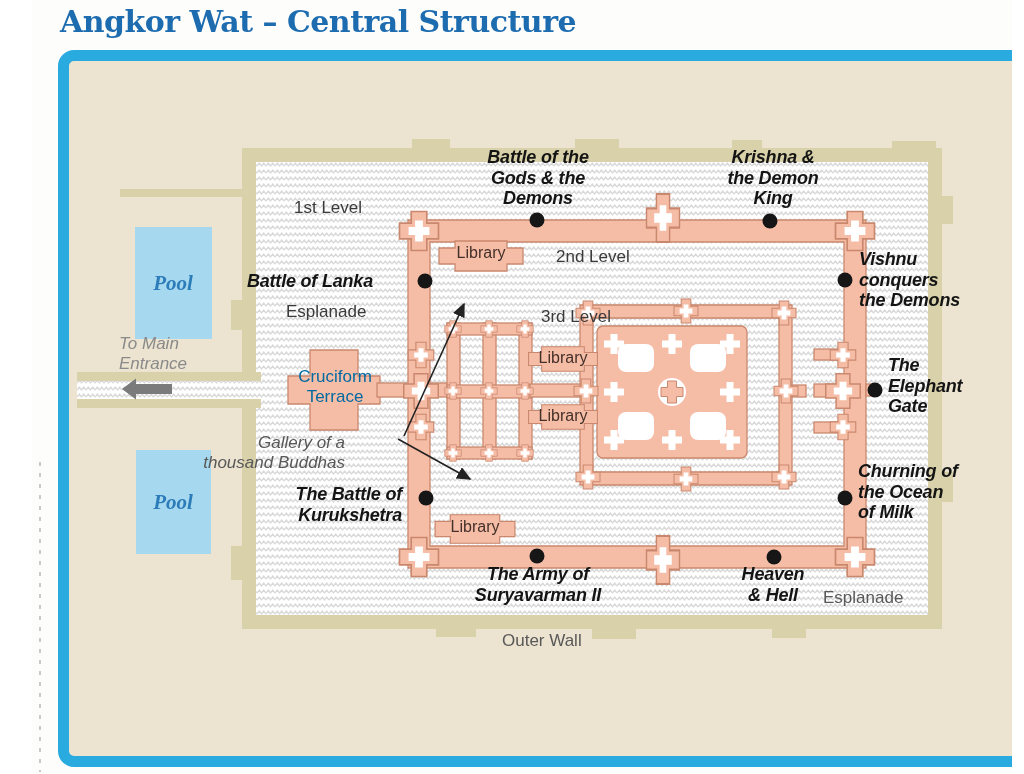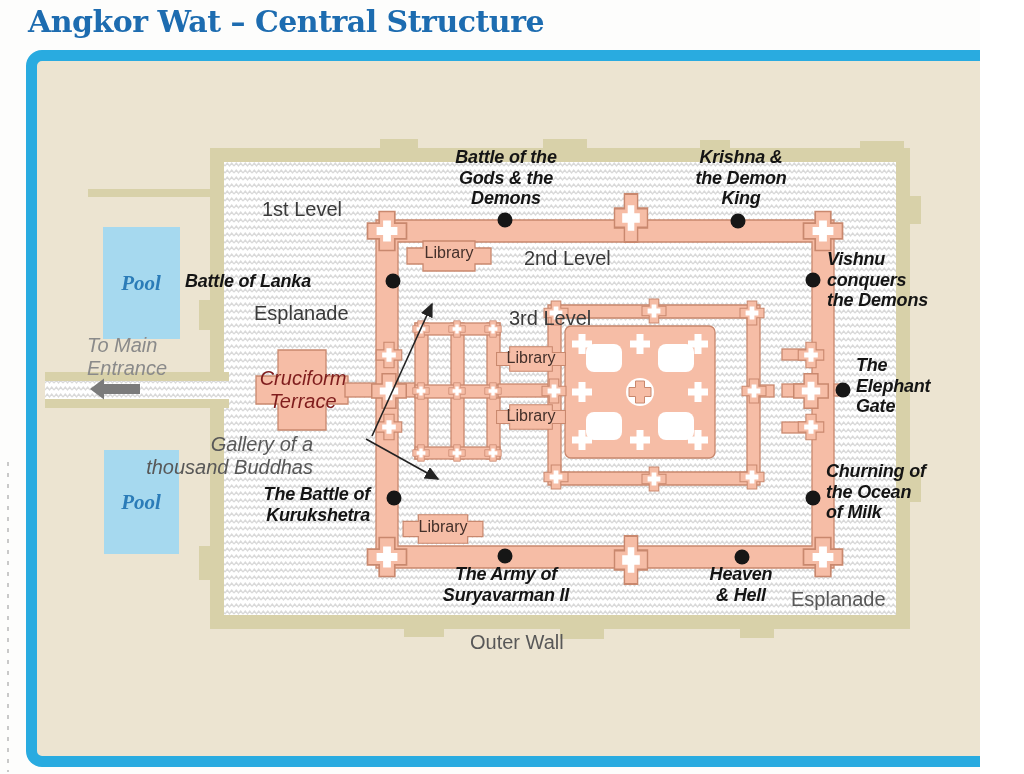--- a/index.html
+++ b/index.html
@@ -1,34 +1,34 @@
 <!DOCTYPE html>
 <html style="--title: #1d6cb0; --frame-border: #29abe0; --frame-bg: #ece4d1; --wall-tan: #d8d1a9; --hatch-line: #d9d9d9; --structure: #f6bda6; --structure-outline: #c9886e; --pool-fill: #a6d9ef; --pool-text: #2b7cb8; --dot: #161616; --label-dark: #3a3a3a; --label-gray: #585858; --relief-text: #141414;"><head>
 <meta charset="utf-8">
 <style>
   html,body{margin:0;padding:0;background:#ffffff;}
   #stage{position:relative;width:980px;height:774px;overflow:hidden;
-         font-family:"Liberation Sans",sans-serif;background:#fdfdfc;}
+         font-family:"Liberation Sans",sans-serif;background:#fdfdfc;margin-left:32px;}
   #page-title{position:absolute;left:28px;top:4px;
       font-family:"DejaVu Serif","Liberation Serif",serif;
       font-weight:700;font-size:30px;letter-spacing:-0.5px;
       color:var(--title,#1d6cb0);white-space:nowrap;}
   #frame{position:absolute;left:26px;top:50px;width:995px;height:717px;
       box-sizing:border-box;border:11px solid var(--frame-border,#29abe0);
       border-radius:16px;background:var(--frame-bg,#ece4d1);}
   #map-svg{position:absolute;left:0;top:0;width:1024px;height:774px;}
   .lbl{position:absolute;white-space:pre-line;line-height:1.16;
-       font-size:20px;color:var(--label-dark,#3a3a3a);}
+       font-size:17px;color:var(--label-dark,#3a3a3a);}
   .muted{color:var(--label-gray,#585858);}
   .ctr{transform:translateX(-50%);text-align:center;}
   .ralign{text-align:right;font-style:italic;}
   .relief{font-size:18px;font-weight:700;font-style:italic;
       color:var(--relief-text,#141414);line-height:1.14;letter-spacing:-0.2px;}
   .grayit{font-style:italic;color:#8a8a8a;}
-  .brown{color:#7f1d1d;font-style:italic;}
+  .brown{color:#0369a1;}
   .liblbl{font-size:16px;color:#44302a;}
   .poollbl{font-family:"Liberation Serif","DejaVu Serif",serif;
       font-style:italic;font-weight:600;font-size:21px;
       color:var(--pool-text,#2b7cb8);}
 </style>
 </head>
 <body>
 
 <div id="stage">
 
@@ -210,21 +210,21 @@
 
   <div class="lbl ctr poollbl" style="left:141px;top:271px;">Pool</div>
   <div class="lbl ctr poollbl" style="left:141px;top:490px;">Pool</div>
 
   <div class="lbl relief ctr" style="left:506px;top:147px;">Battle of the
 Gods &amp; the
 Demons</div>
   <div class="lbl relief ctr" style="left:741px;top:147px;">Krishna &amp;
 the Demon
 King</div>
-  <div class="lbl relief ralign" style="right:669px;top:271px;">Battle of Lanka</div>
+  <div class="lbl relief ralign" style="right:639px;top:271px;">Battle of Lanka</div>
   <div class="lbl relief" style="left:827px;top:249px;">Vishnu
 conquers
 the Demons</div>
   <div class="lbl relief" style="left:856px;top:355px;">The
 Elephant
 Gate</div>
   <div class="lbl relief" style="left:826px;top:461px;">Churning of
 the Ocean
 of Milk</div>
   <div class="lbl relief ralign" style="right:610px;top:484px;">The Battle of

